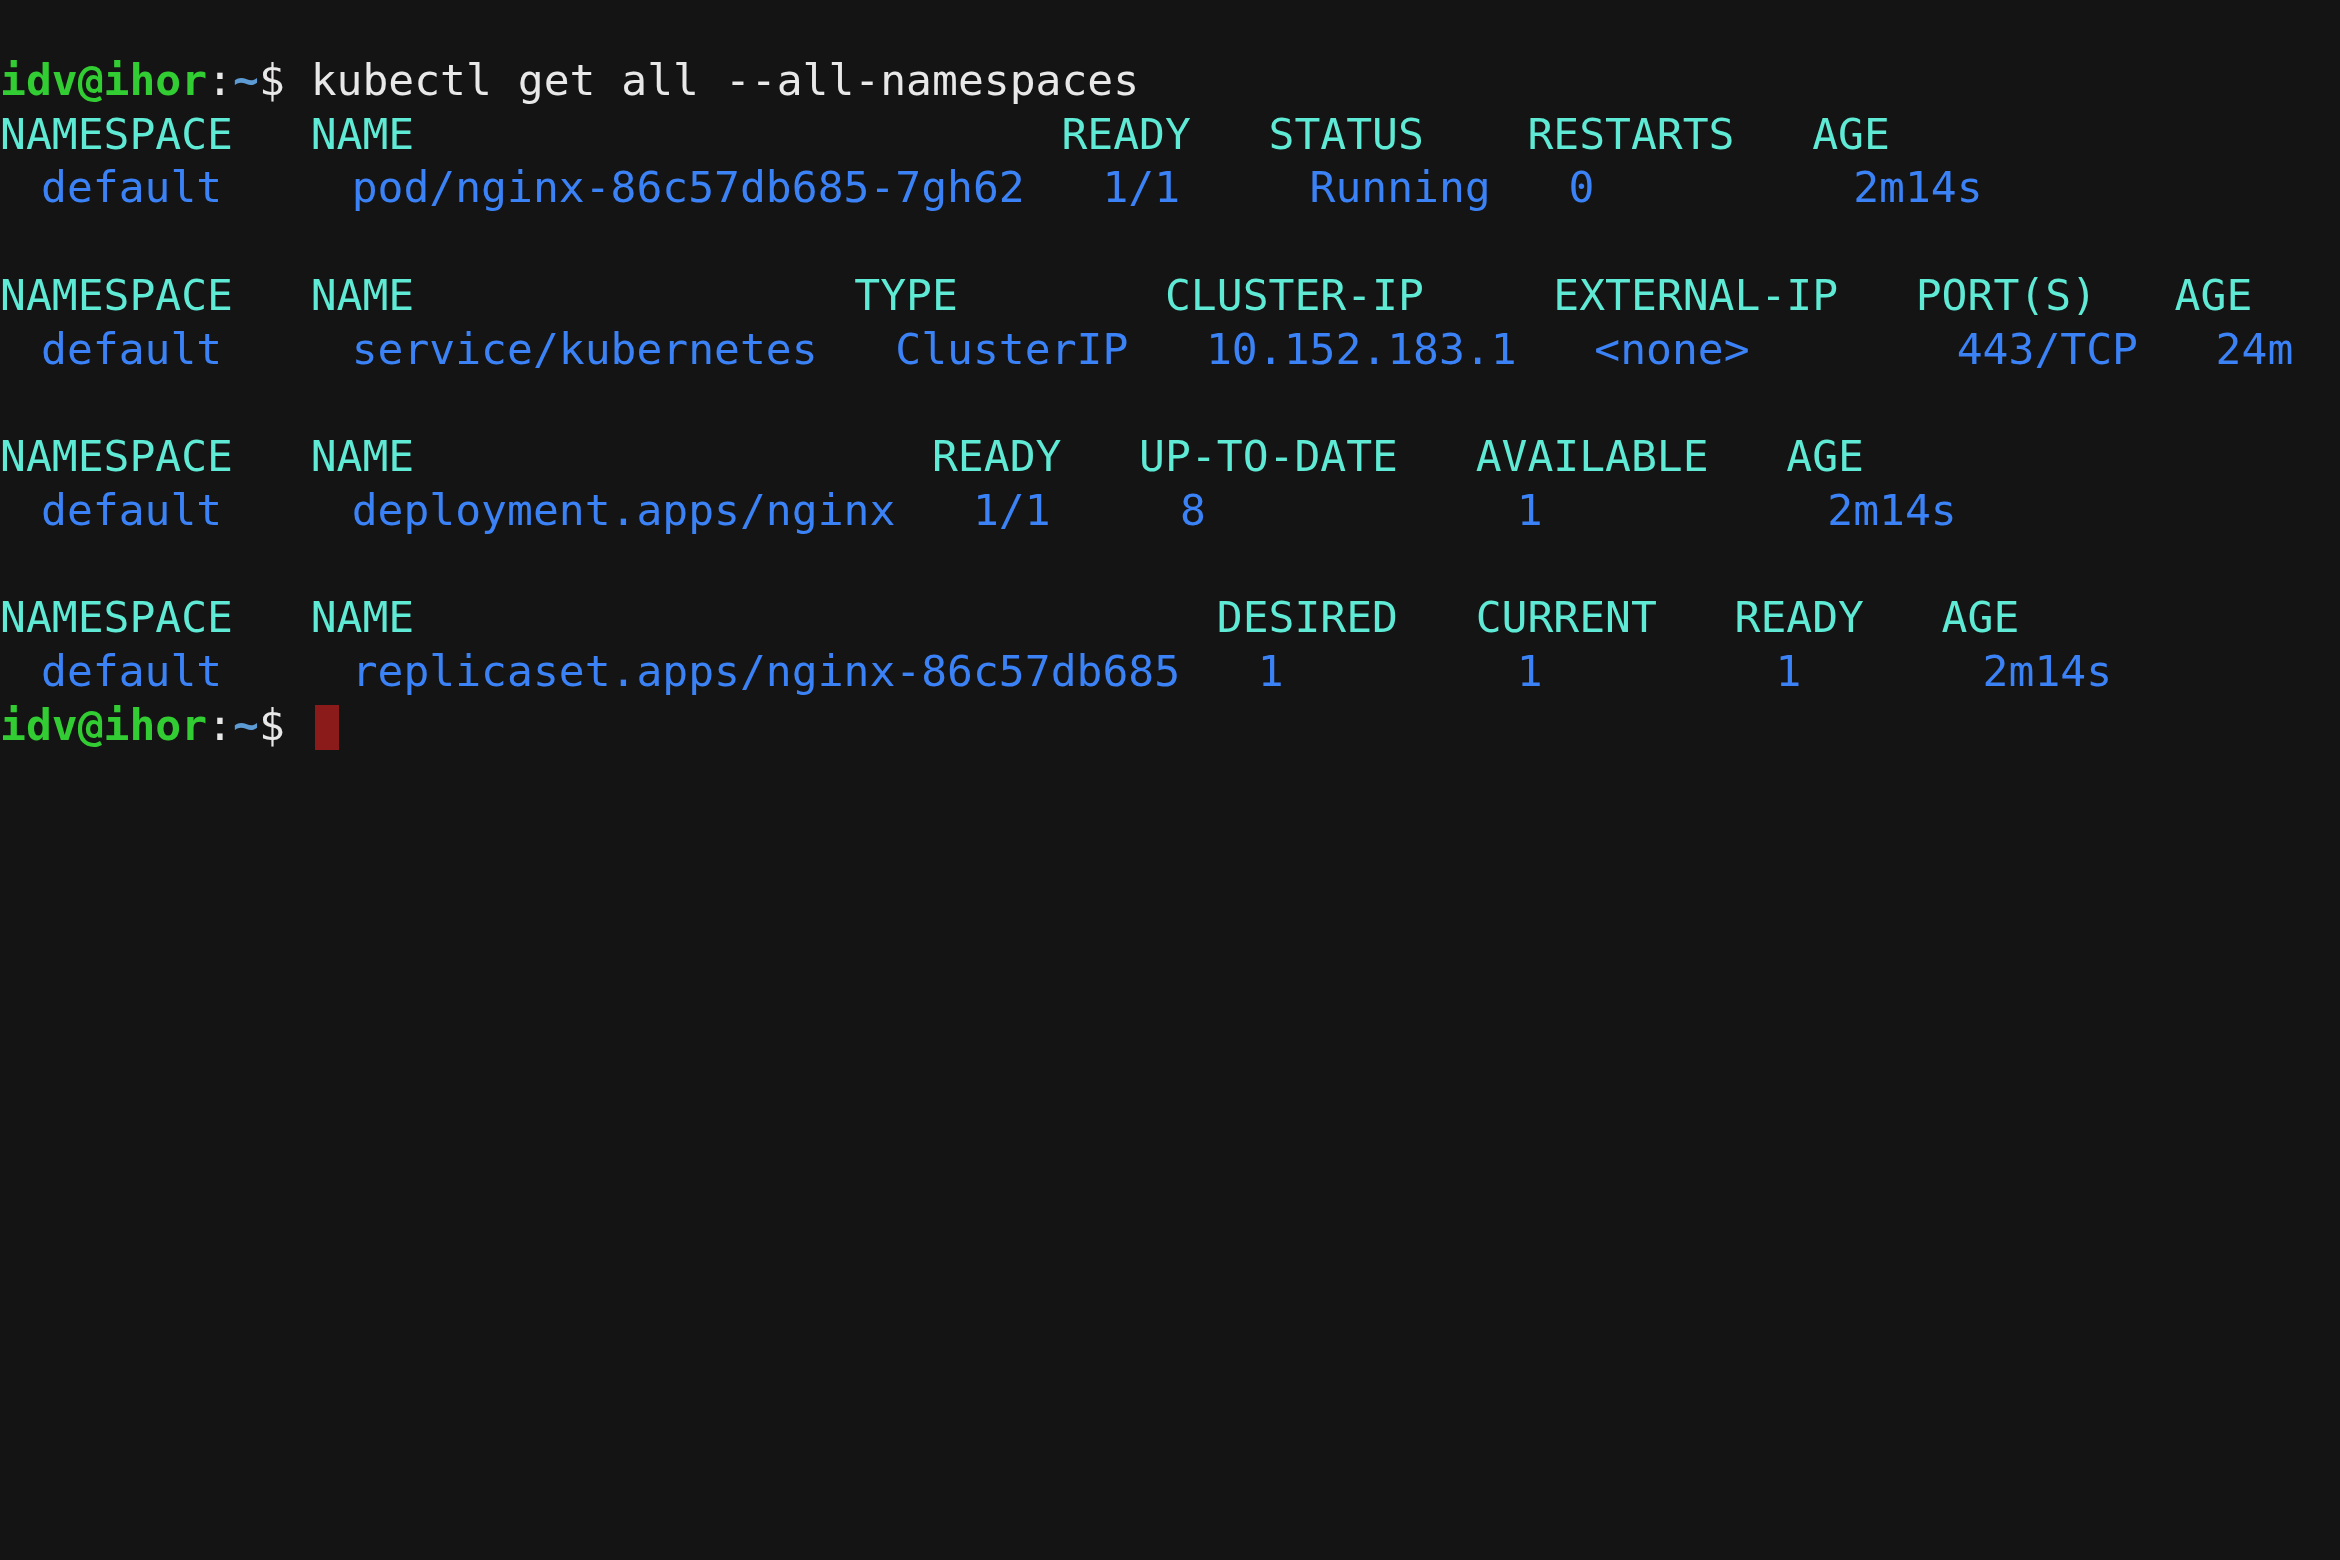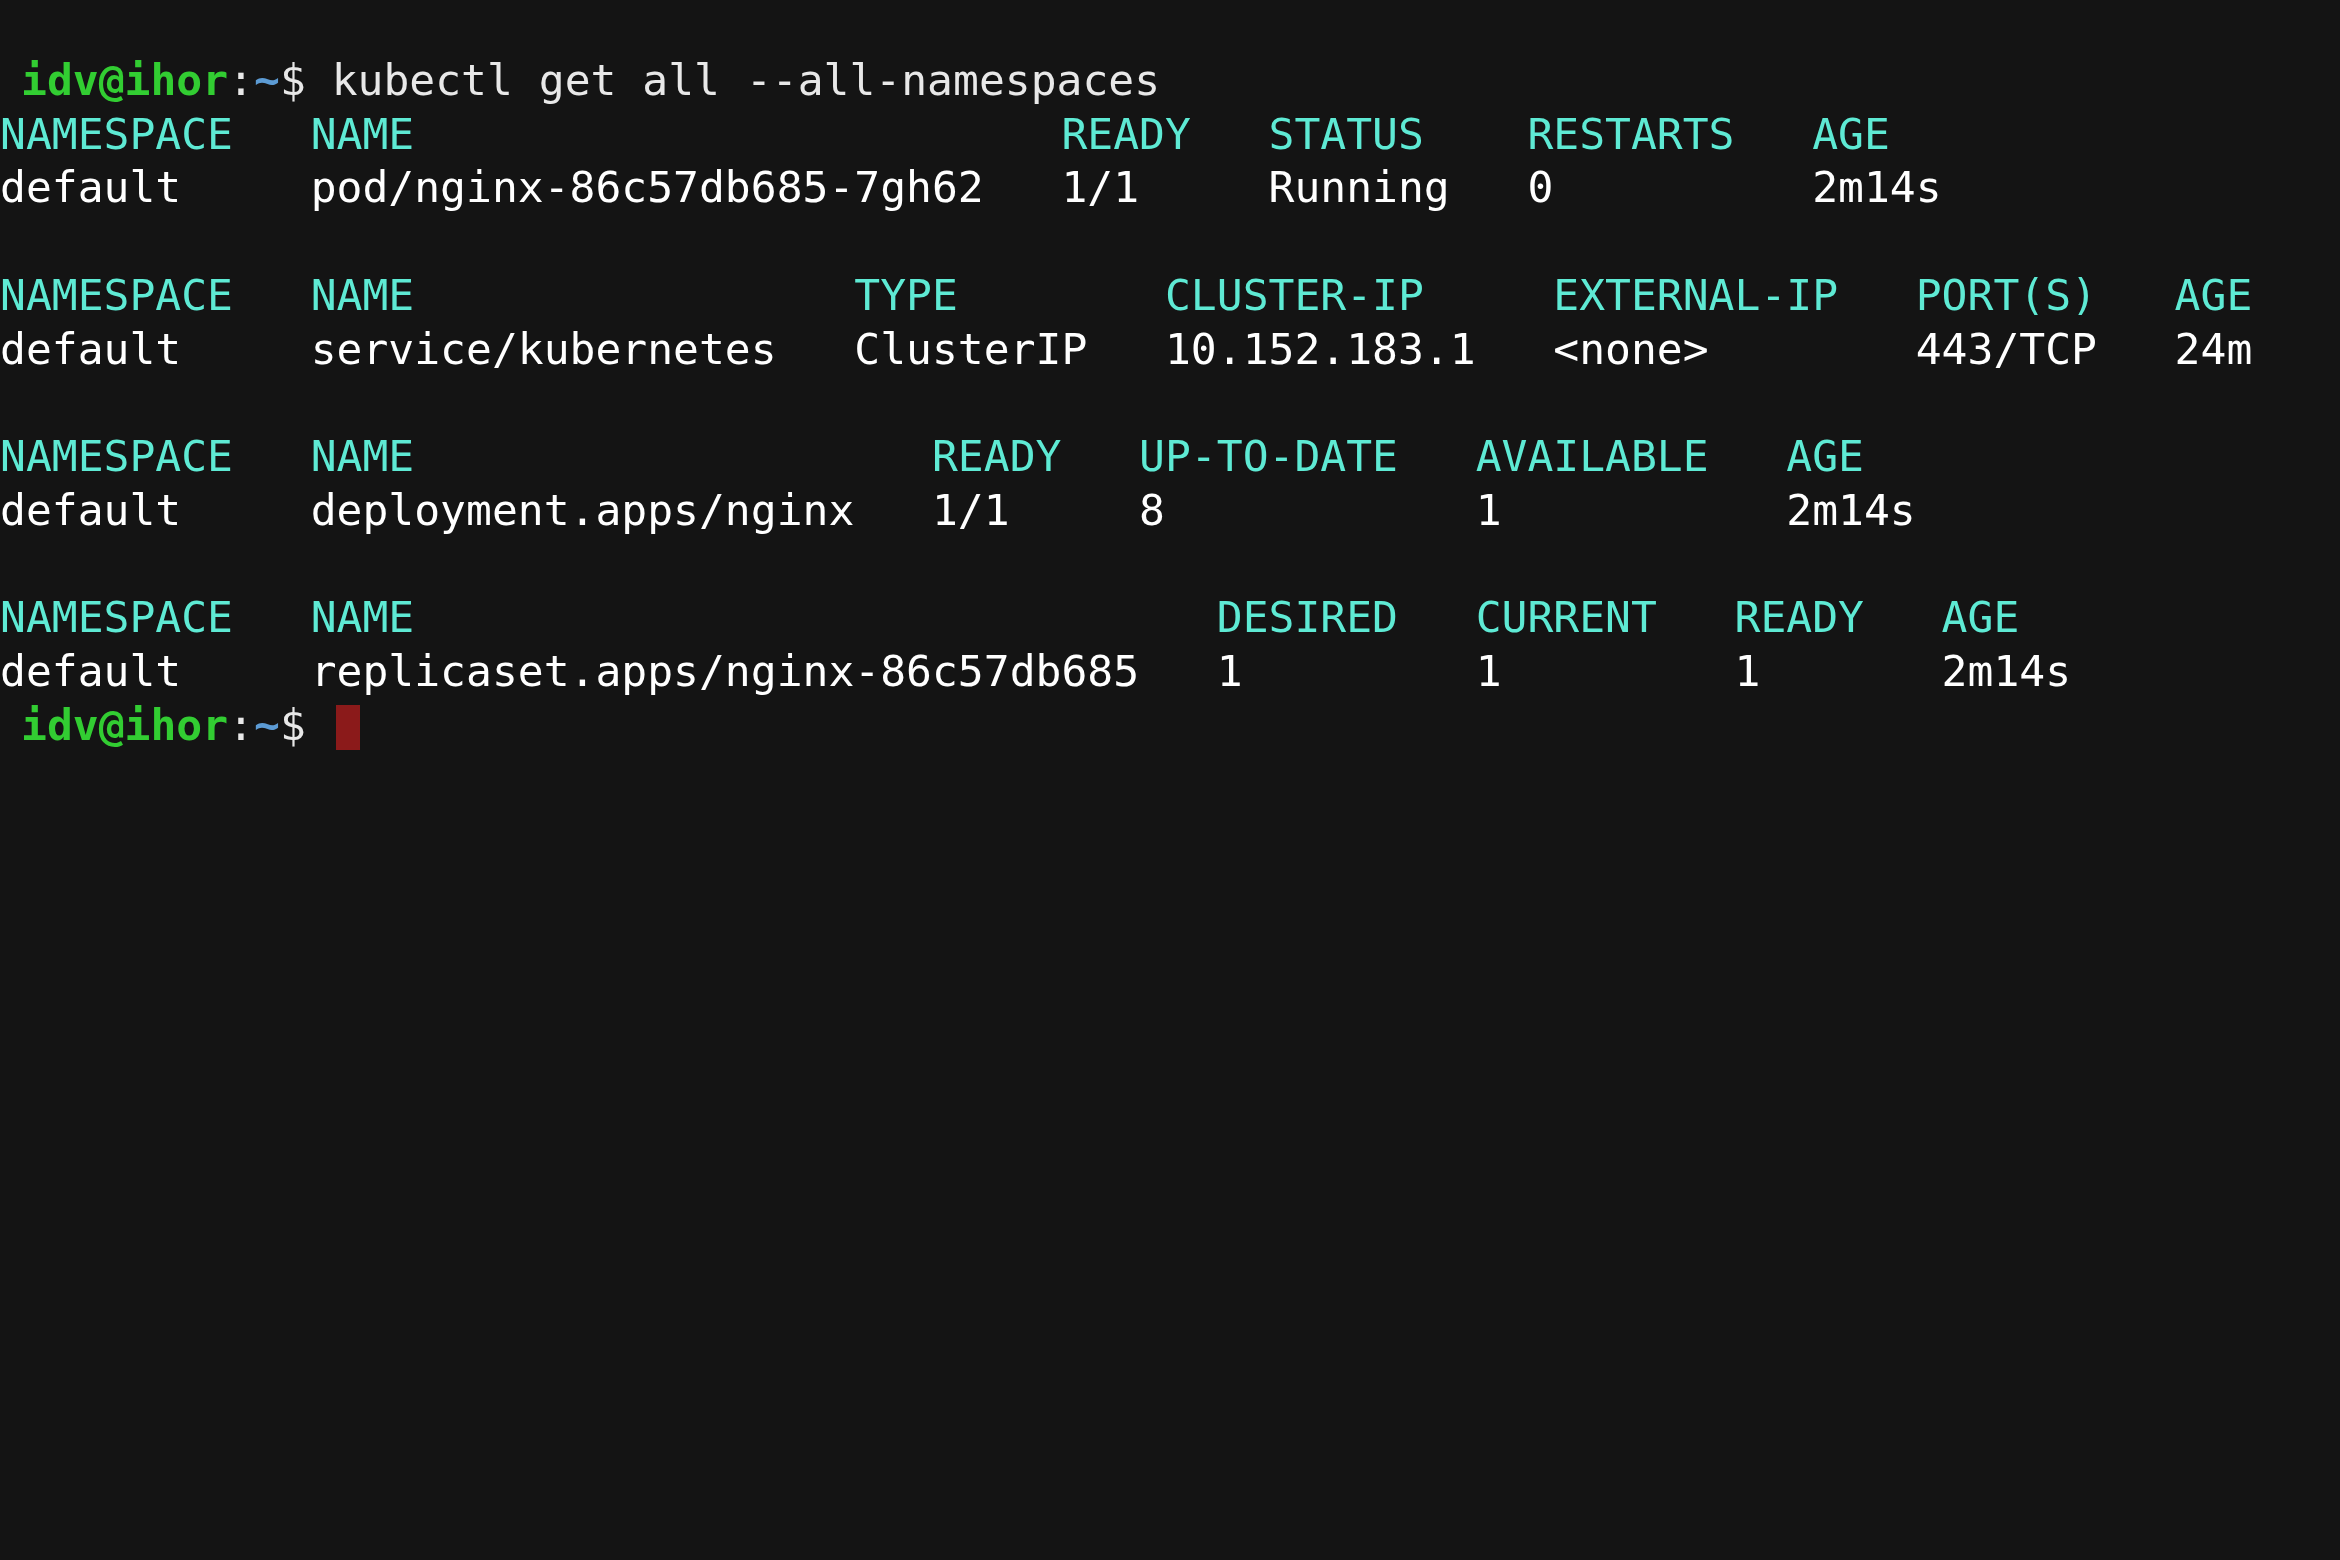--- a/index.html
+++ b/index.html
@@ -11,26 +11,26 @@
     color: #e8e8e8;
     font-family: "DejaVu Sans Mono", "Menlo", "Consolas", "Liberation Mono", monospace;
     font-size: 43px;
     line-height: 1.25;
     overflow: hidden;
   }
   .terminal {
     white-space: pre;
     padding: 0;
   }
-  .user   { color: #32cd32; font-weight: bold; margin-left: 21px; }
+  .user   { color: #32cd32; font-weight: bold; }
   .colon  { color: #e8e8e8; }
   .path   { color: #5c9bd4; font-weight: bold; }
   .dollar { color: #e8e8e8; }
   .cmd    { color: #e8e8e8; margin-top: 46px; }
-  .out    { color: #ffffff; }
+  .out    { color: #3b82f6; padding-left: 41px; }
   .hdr    { color: #5eead4; }
   .cursor {
     display: inline-block;
     width: 0.55em;
     height: 1.05em;
     background: #8b1a1a;
     vertical-align: text-bottom;
     margin-left: 0.1em;
   }
 </style>

